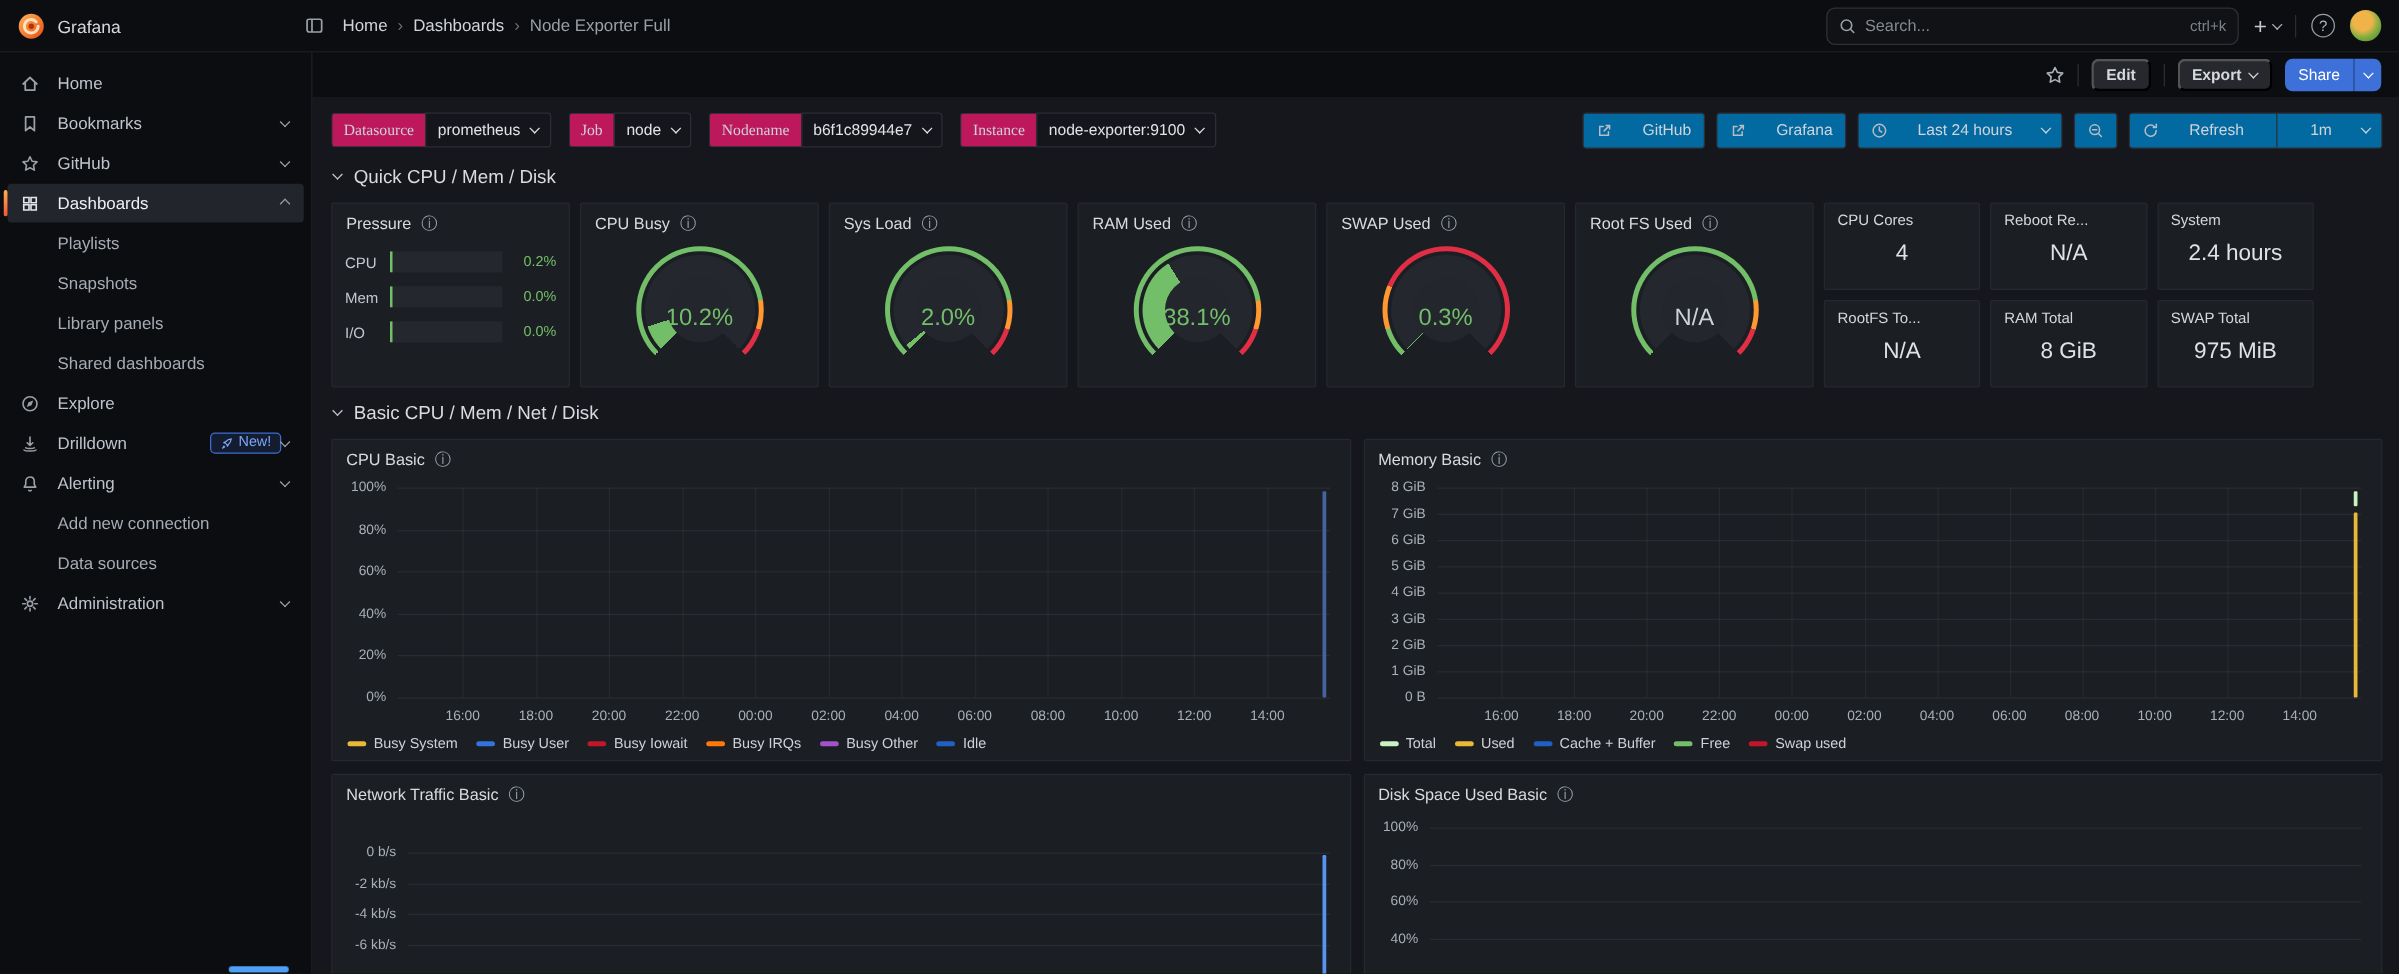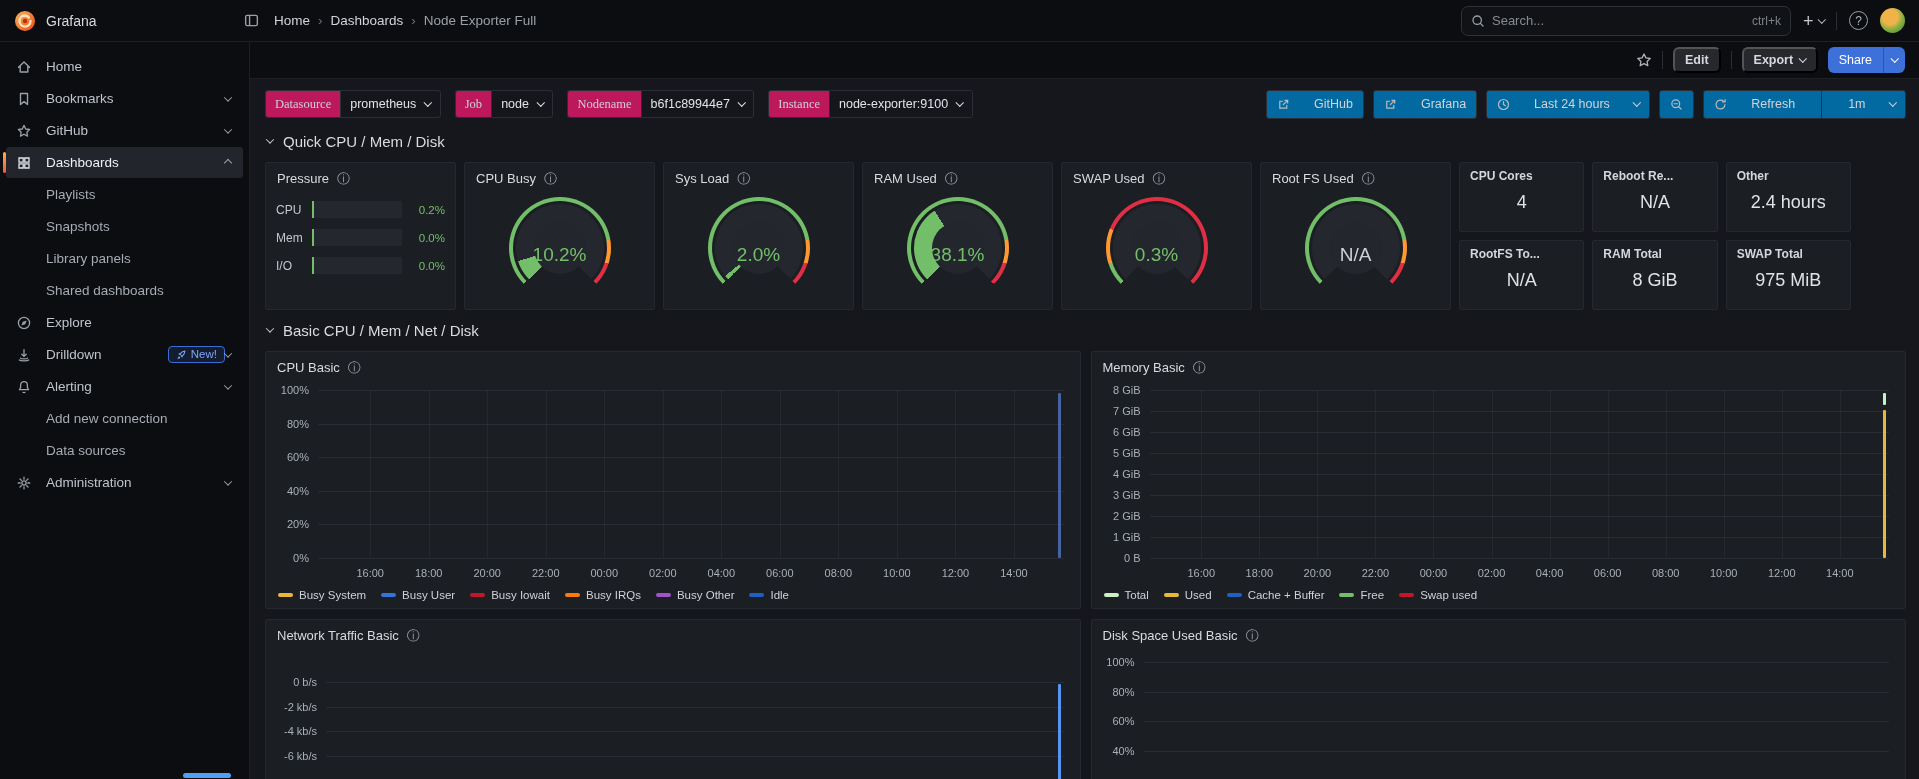--- a/index.html
+++ b/index.html
@@ -110,21 +110,21 @@
   .press-rows { padding:10px 10px 0; display:flex; flex-direction:column; gap:11px; }
   .press-row { display:flex; align-items:center; gap:6px; }
   .press-label { width:30px; font-size:12px; color:#c3c8cf; }
   .press-track { flex:1; height:17px; background:#24272d; position:relative; overflow:hidden; }
   .press-fill { position:absolute; left:0; top:0; bottom:0; background:#73bf69; }
   .press-val { width:37px; text-align:right; font-size:11.5px; color:#73bf69; }
 
   .statgrid { width:392px; flex:none; display:grid; grid-template-columns:repeat(3,1fr);
     grid-template-rows:70px 70px; gap:8px; }
   .stat { padding:6px 10px; display:flex; flex-direction:column; }
-  .stat-t { font-size:12px; font-weight:700; color:#d4d7dc; white-space:nowrap; overflow:hidden; }
+  .stat-t { font-size:12px; font-weight:400; color:#d4d7dc; white-space:nowrap; overflow:hidden; }
   .stat-v { flex:1; display:flex; align-items:center; justify-content:center;
     font-size:18px; color:#dfe2e6; padding-bottom:4px; }
 
   .chartsrow { display:flex; gap:10px; margin-top:4px; }
   .chartsrow + .chartsrow { margin-top:10px; }
   .chart { flex:1; min-width:0; }
   .row1 .chart { height:258px; }
   .row2 .chart { height:320px; }
   .plot { position:absolute; }
   .c-cpu .plot  { left:52px; right:16px; top:38px; bottom:50px; }
@@ -643,21 +643,21 @@
               <span class="stat-t">CPU Cores</span>
               <span class="stat-v">4</span>
             </div>
 
             <div class="panel stat">
               <span class="stat-t">Reboot Re...</span>
               <span class="stat-v">N/A</span>
             </div>
 
             <div class="panel stat">
-              <span class="stat-t">Other</span>
+              <span class="stat-t">System</span>
               <span class="stat-v">2.4 hours</span>
             </div>
 
             <div class="panel stat">
               <span class="stat-t">RootFS To...</span>
               <span class="stat-v">N/A</span>
             </div>
 
             <div class="panel stat">
               <span class="stat-t">RAM Total</span>

